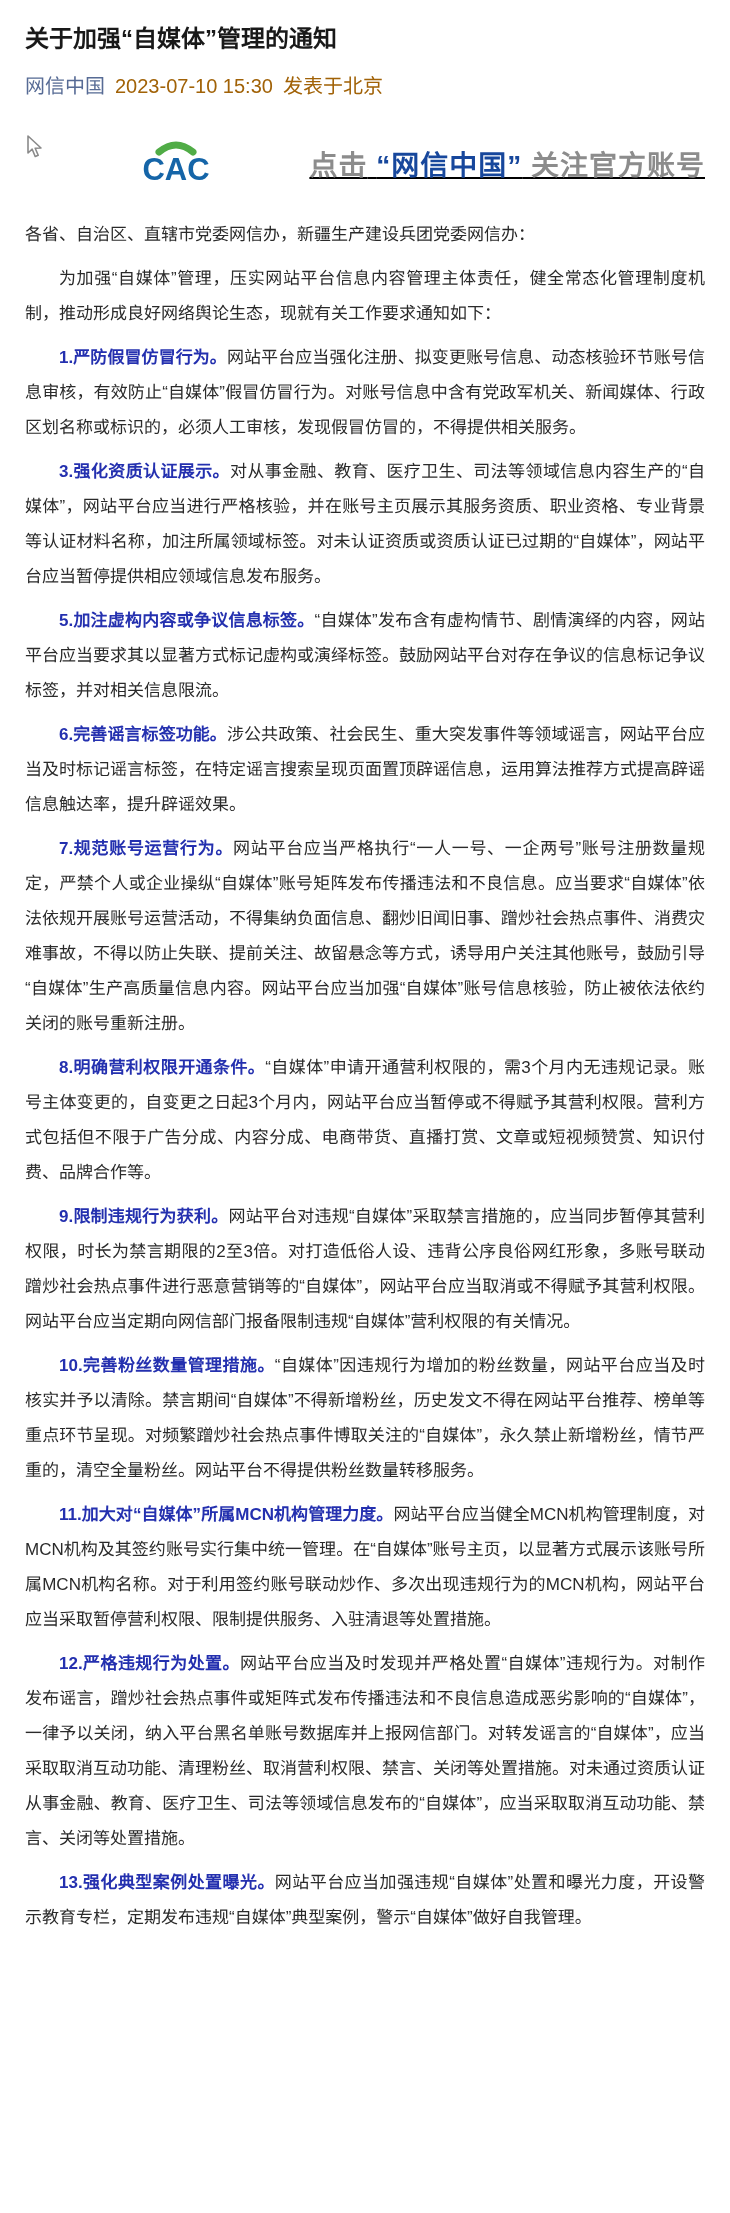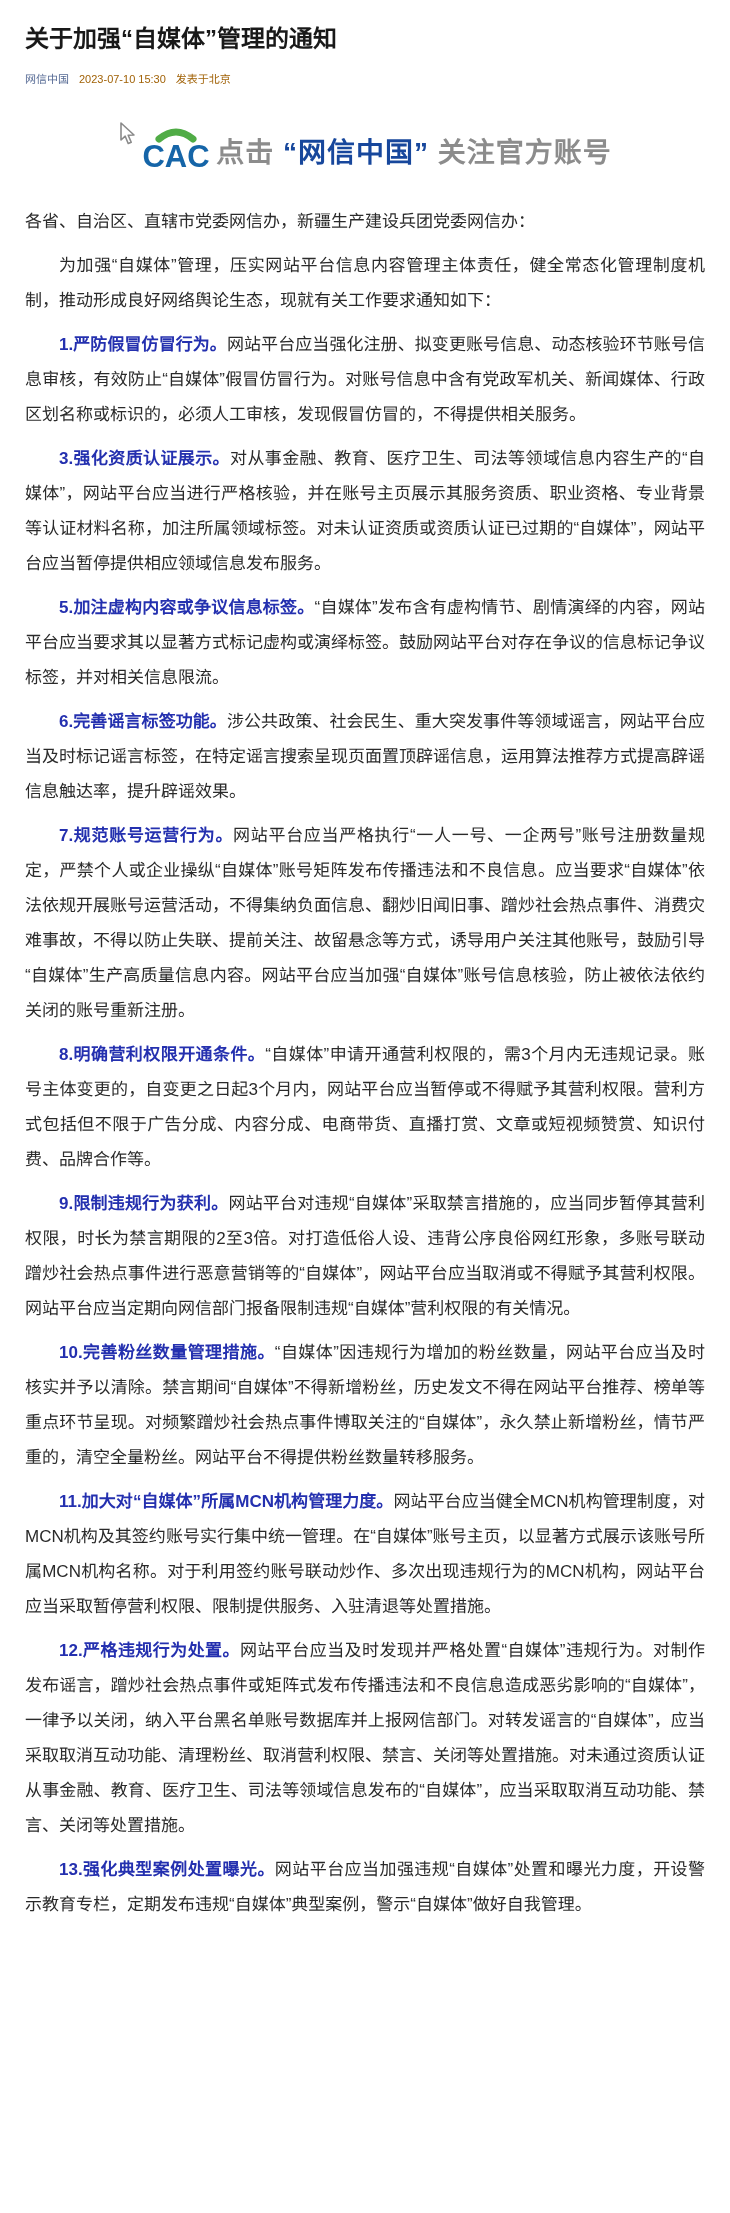--- a/index.html
+++ b/index.html
@@ -17,35 +17,36 @@
   }
   .article-title {
     font-size: 24px;
     font-weight: bold;
     color: #191919;
     line-height: 1.4;
     margin: 4px 0 0 0;
   }
   .byline {
     margin-top: 14px;
-    font-size: 11px;
+    font-size: 20px;
     display: flex;
     align-items: baseline;
     gap: 10px;
     white-space: nowrap;
   }
   .byline .account { color: #576b95; }
   .byline .meta { color: #a16207; }
   .banner {
     margin: 38px 0 28px 0;
     display: flex;
     align-items: center;
-    justify-content: center;
+    justify-content: space-between;
     gap: 3px;
     position: relative;
+    text-decoration: underline;
   }
   .banner .cursor {
     position: relative;
     top: -14px;
     flex: 0 0 auto;
   }
   .banner .logo { flex: 0 0 auto; }
   .banner-text {
     font-size: 28px;
     font-weight: bold;

